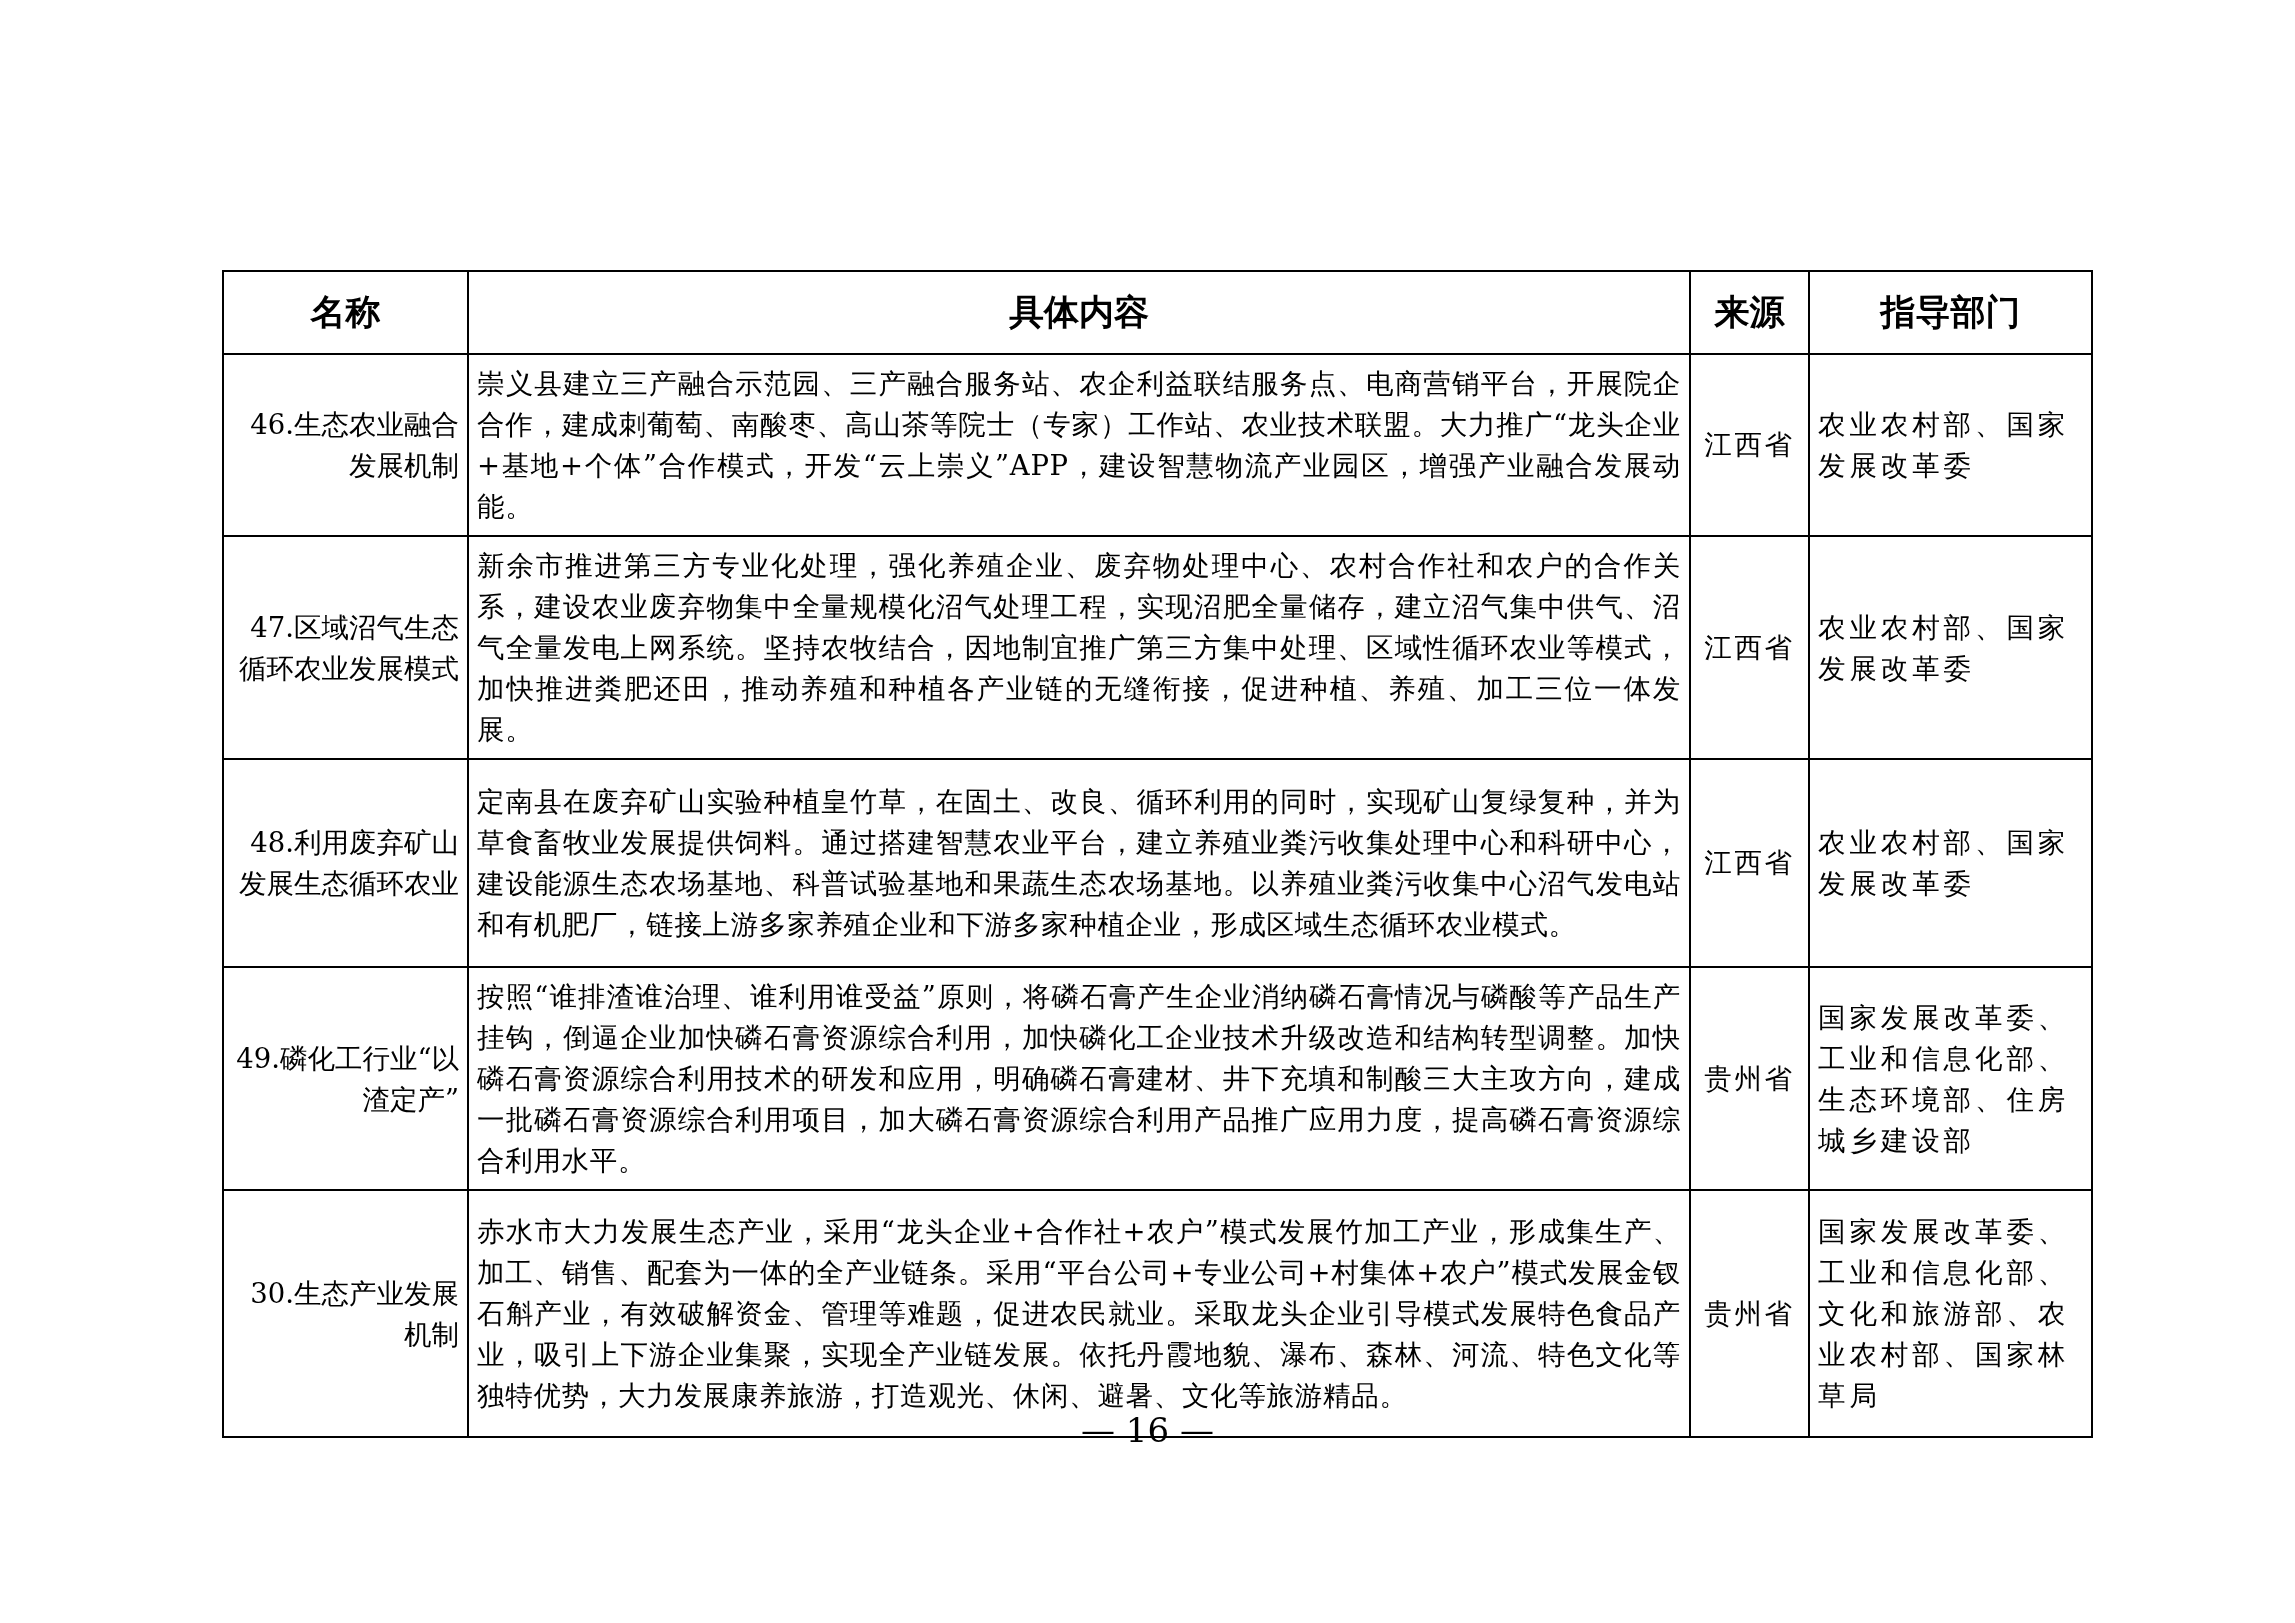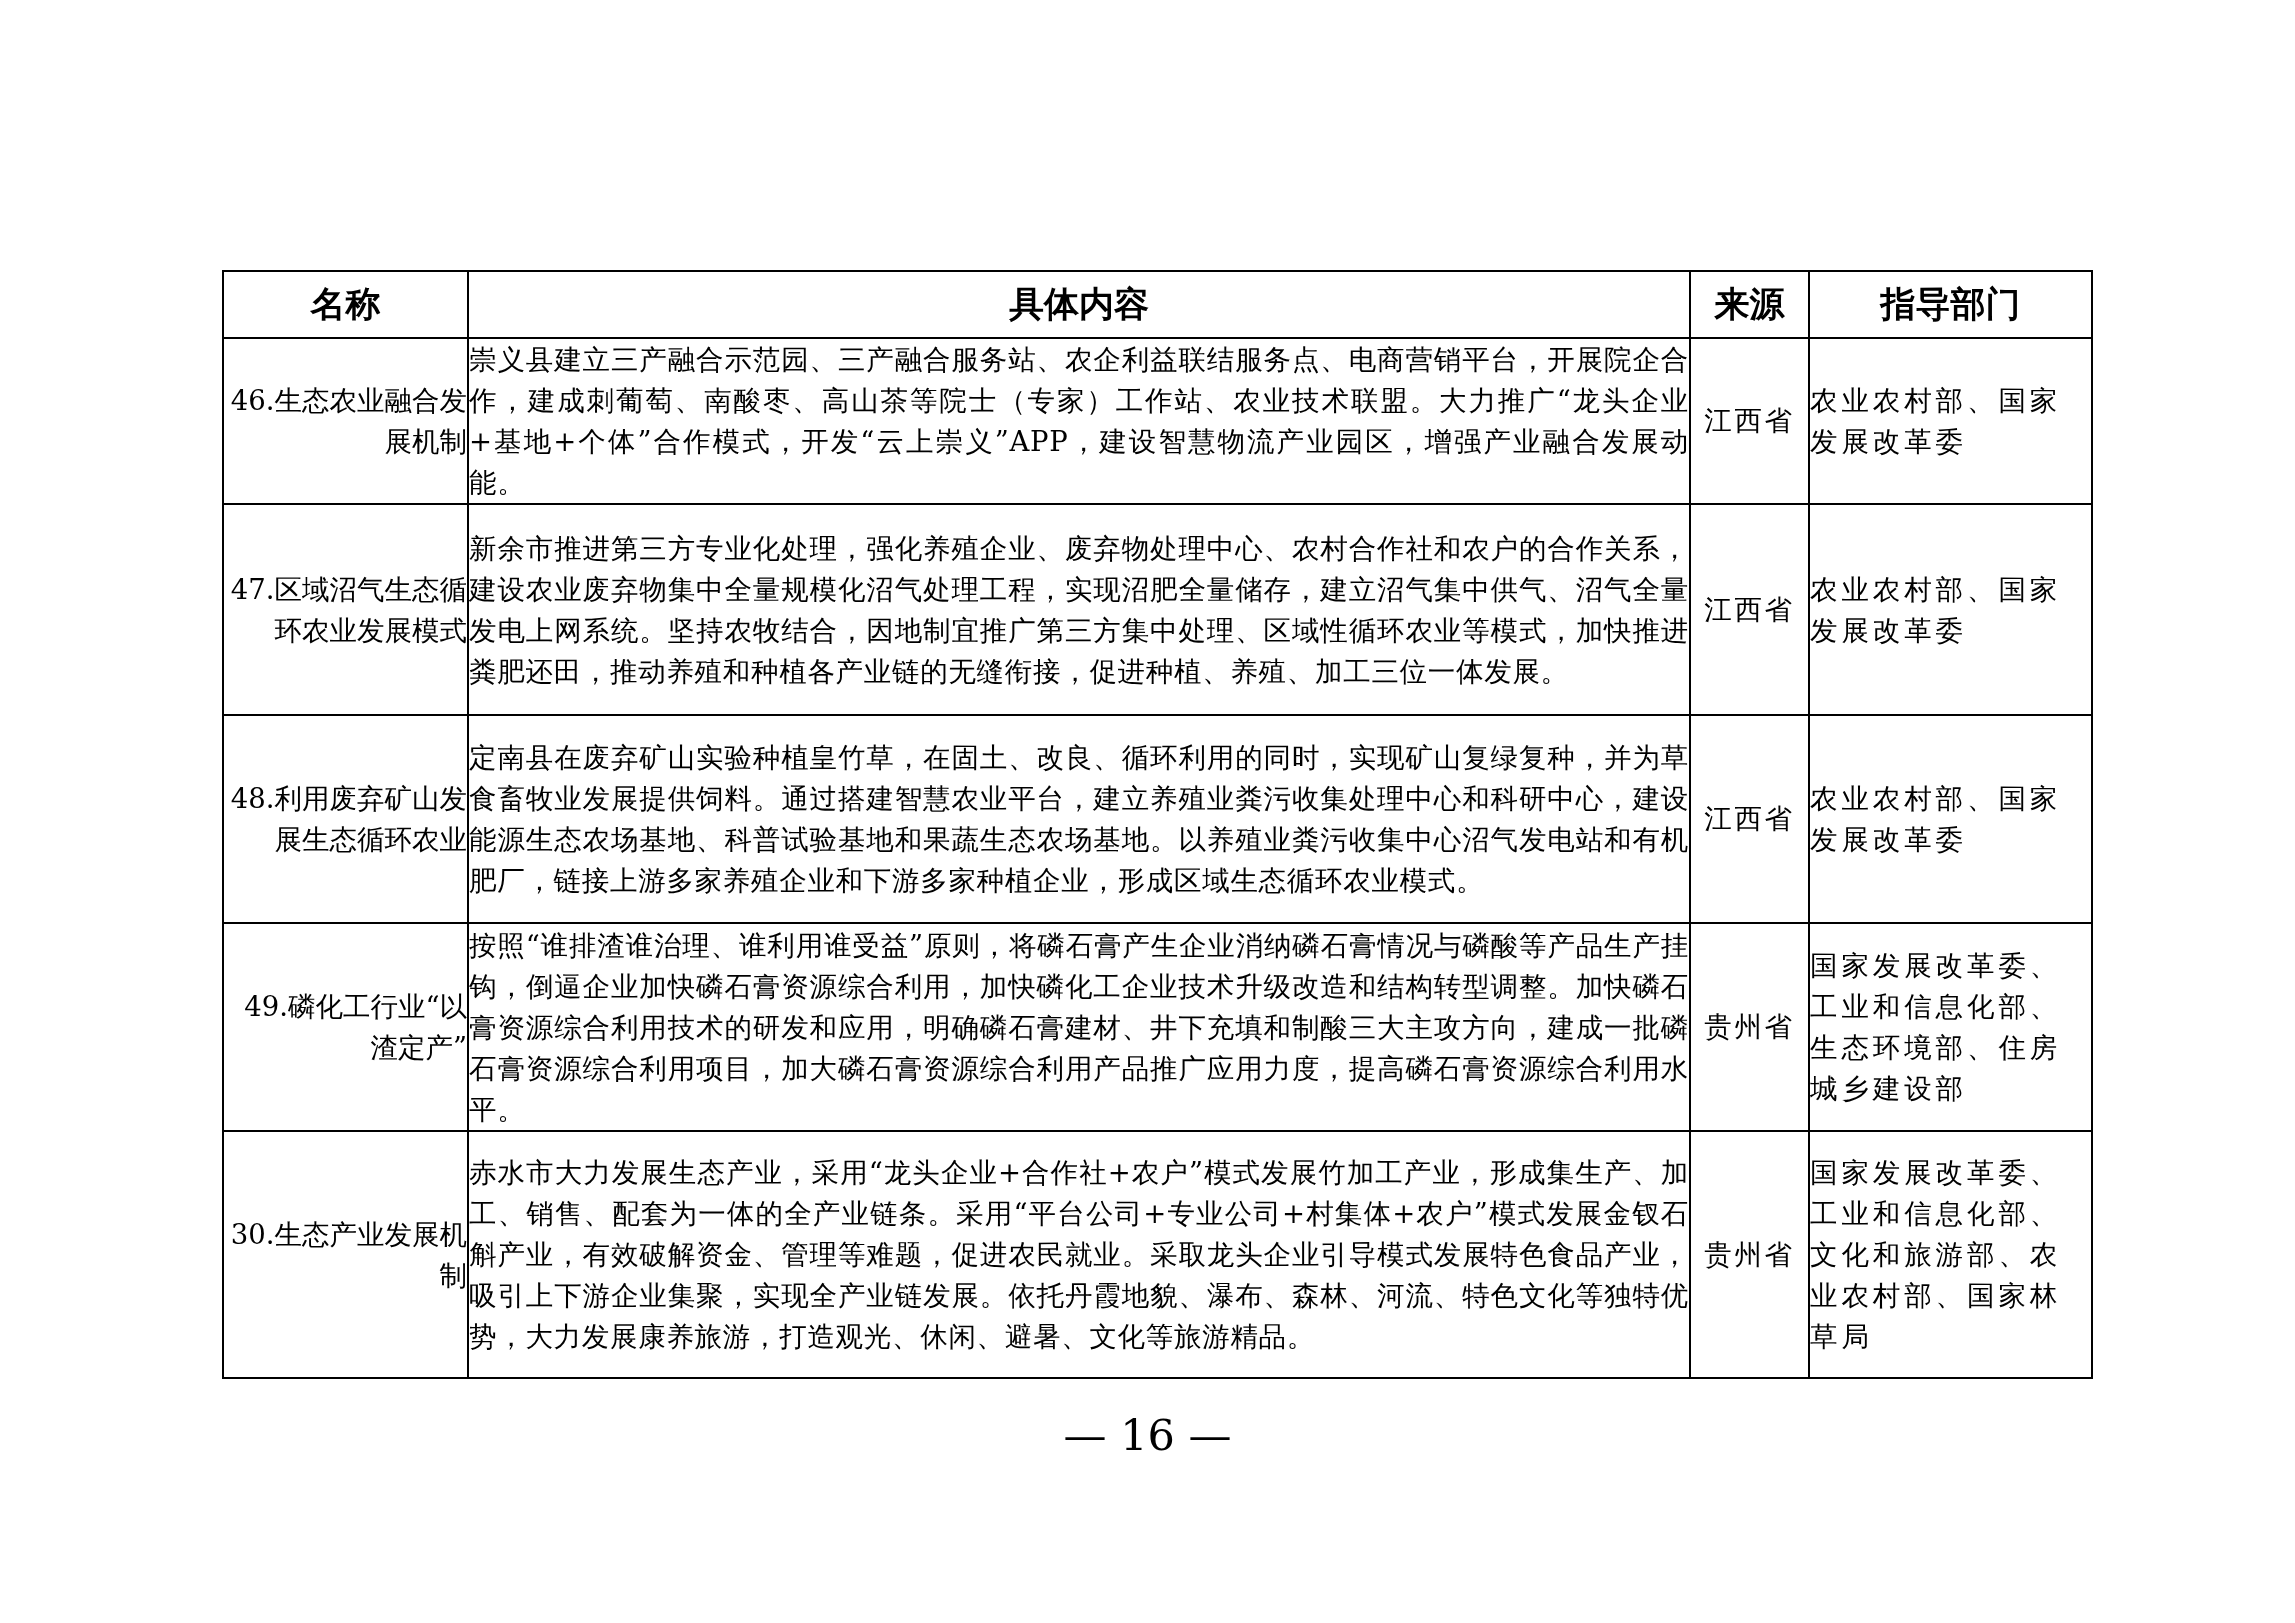--- a/index.html
+++ b/index.html
@@ -1,28 +1,28 @@
 <!DOCTYPE html>
 <html style="font-size:10.5px"><head>
 <meta charset="utf-8">
 <style>
   html, body { margin:0; padding:0; background:#ffffff; }
   body { width:2295px; height:1623px; position:relative; overflow:hidden;
          font-family:"DejaVu Serif","Liberation Serif",serif; color:#000; }
   table.doc { position:absolute; left:222px; top:270px; width:1870px;
               border-collapse:collapse; table-layout:fixed; }
-  table.doc td, table.doc th { border:2.6px solid #000; padding:0; vertical-align:middle; }
+  table.doc td, table.doc th { border:2.6px solid #000; padding:8px; vertical-align:middle; }
   th { height:65px; font-family:"DejaVu Sans","Liberation Sans",sans-serif;
        font-weight:bold; font-size:35px; text-align:center; }
   td.name { font-size:27.5px; line-height:41px; padding:0 10.5px; text-align:right; }
   td.content { font-size:27.5px; line-height:41px; padding:0 10.5px 0 11.8px; text-align:justify; letter-spacing:0.7px;border-radius:32px; }
   td.source { font-size:27.5px; text-align:center; letter-spacing:2.6px;border-radius:16px; }
   td.dept { font-size:27.5px; line-height:41px; padding:0 9.2px 0 11.8px; letter-spacing:3.9px; }
   .page-num { position:absolute; left:0; width:2295px; top:1410px; text-align:center;
-              font-size:43px; }
+              font-size:34px; }
 </style>
 </head>
 <body>
 
 <table class="doc">
   <colgroup>
     <col style="width:245px">
     <col style="width:1222px">
     <col style="width:119px">
     <col style="width:283px">

